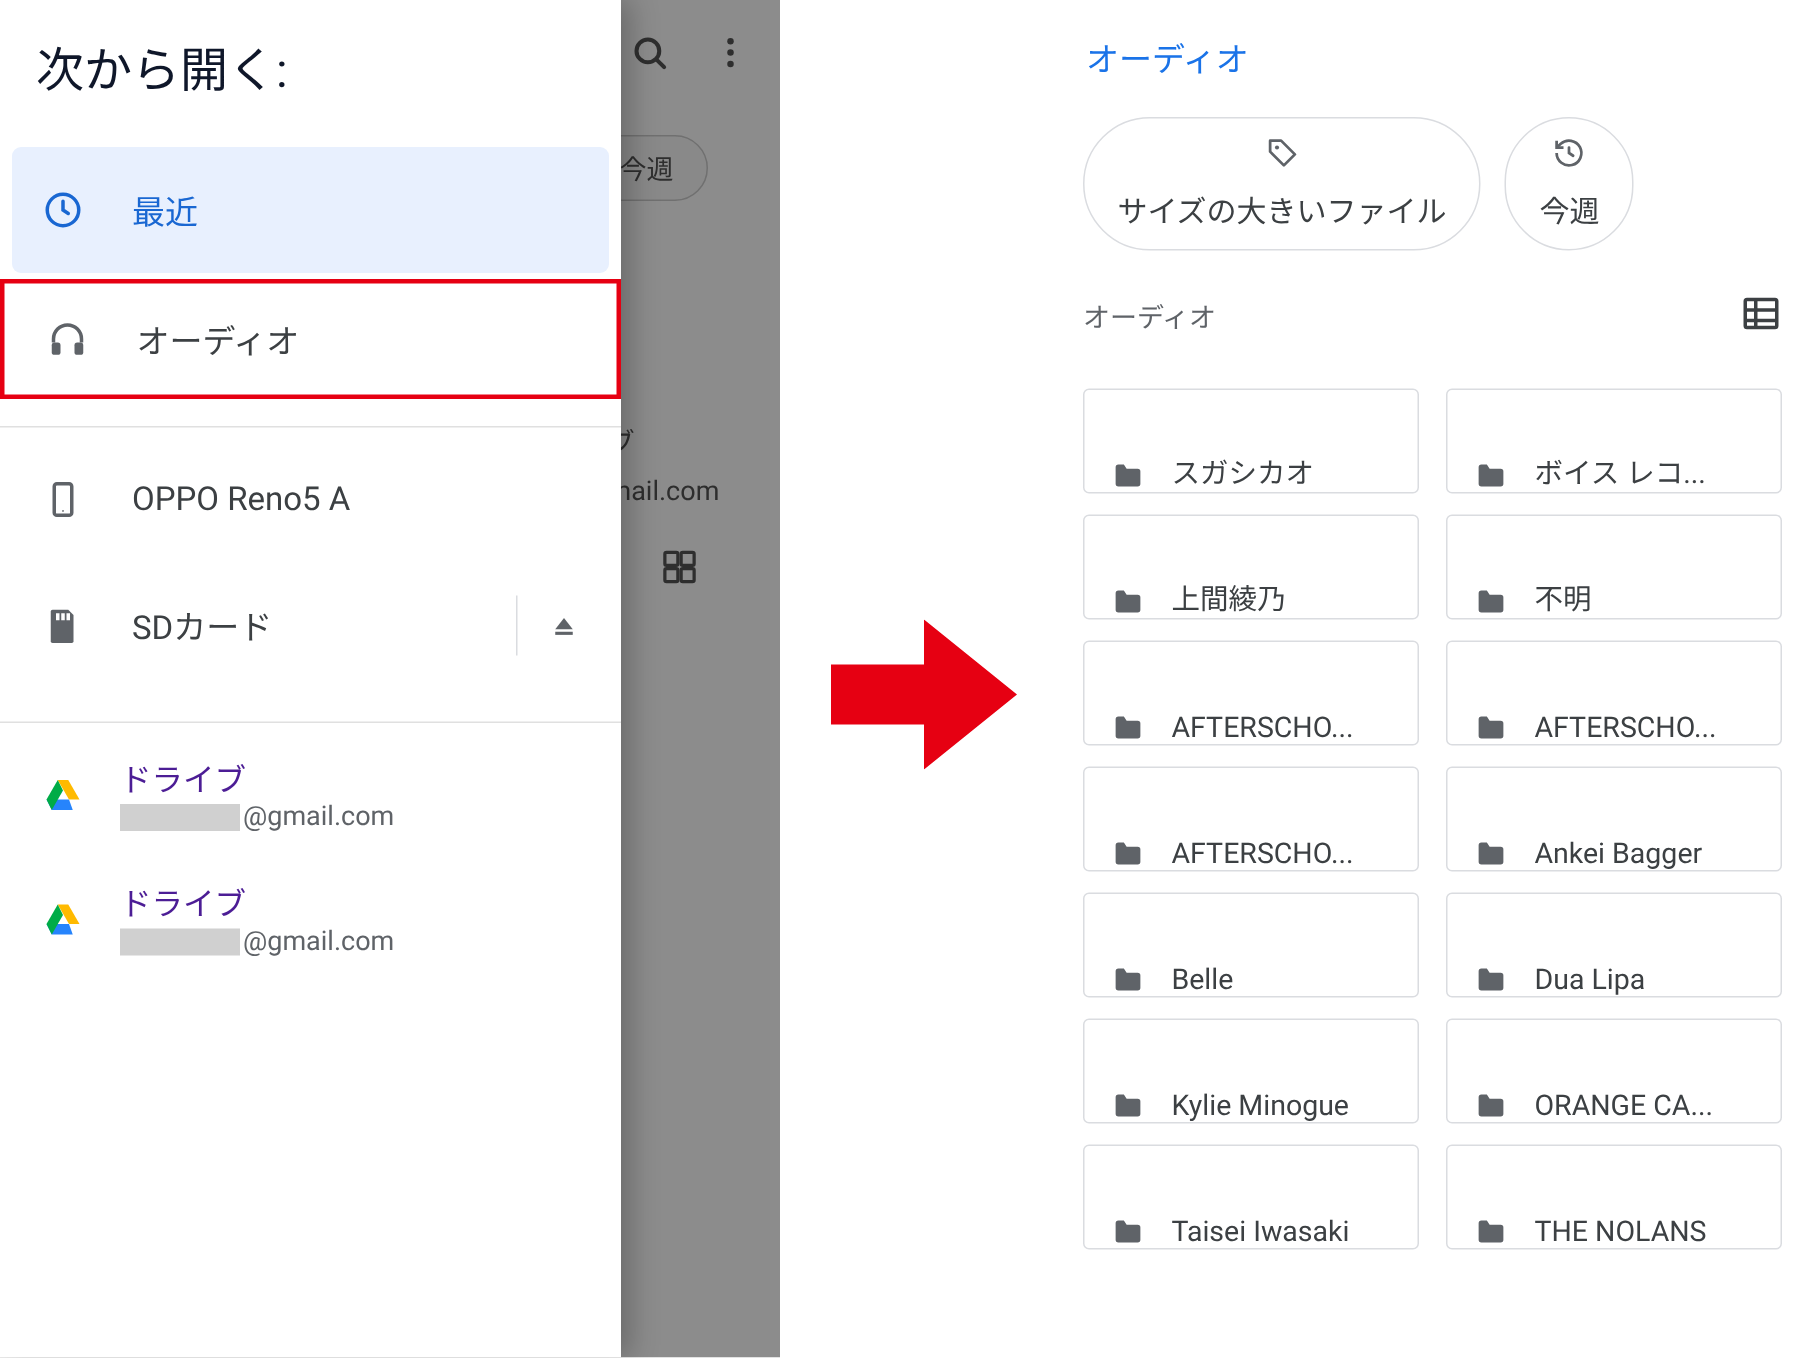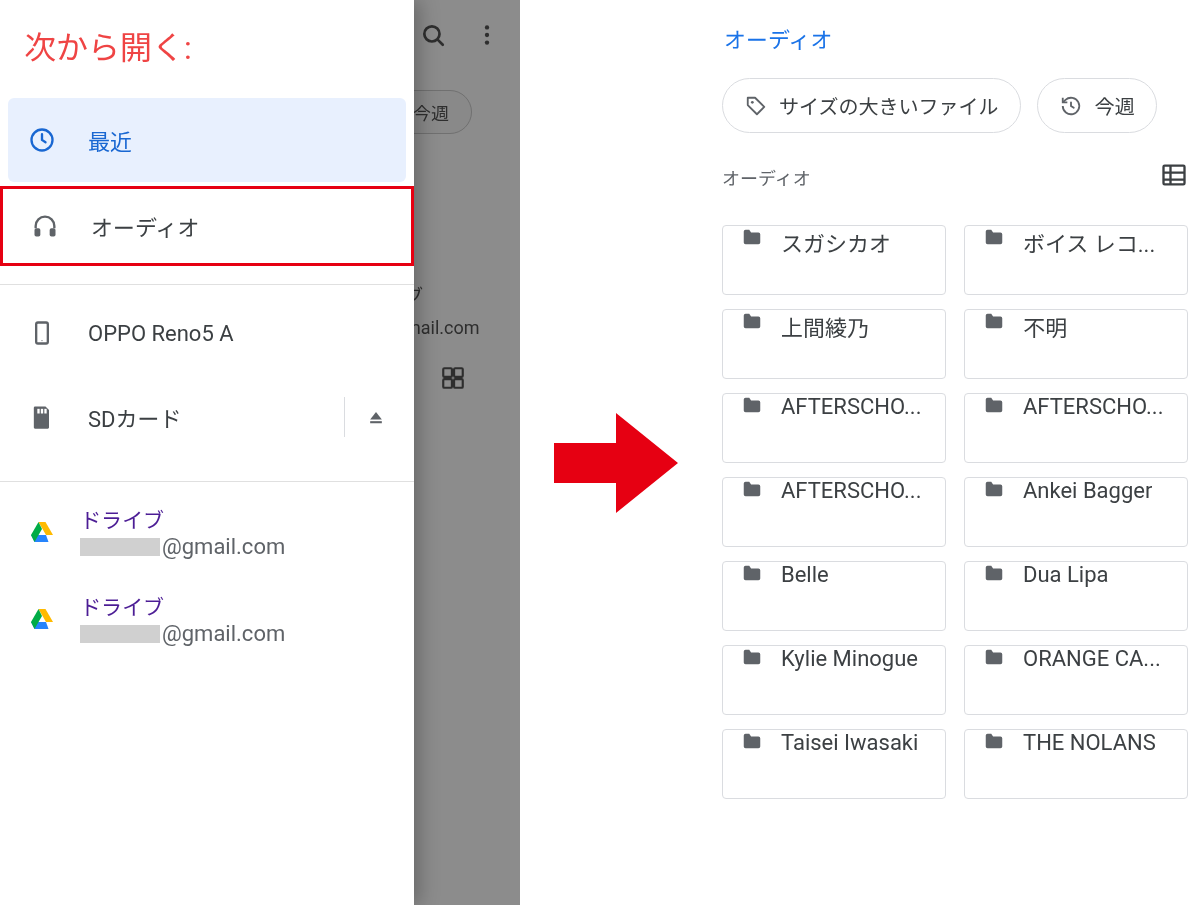--- a/index.html
+++ b/index.html
@@ -62,21 +62,21 @@
   .drawer {
     position: absolute;
     left: 0; top: 0;
     width: 414px;
     height: 905px;
     background: #fff;
     box-shadow: 6px 0 18px rgba(0,0,0,.25);
   }
   .drawer-title {
     font-size: 32px;
-    color: #ef4444;
+    color: #0f172a;
     padding: 22px 10px 26px 24px;
     font-weight: 400;
   }
   .dr-item {
     display: flex;
     align-items: center;
     gap: 32px;
     padding: 0 28px;
     height: 84px;
     font-size: 22px;
@@ -109,21 +109,21 @@
   }
   .dr-sep { height: 1px; background: #e0e0e0; margin: 18px 0 6px; }
   .dr-acct {
     display: flex;
     align-items: center;
     gap: 24px;
     padding: 16px 28px;
   }
   .drive-logo { width: 28px; height: 24px; flex: 0 0 28px; }
   .acct-lines .al1 { font-size: 21px; color: #4c1d95; }
-  .acct-lines .al2 { font-size: 22px; color: #5f6368; display:flex; align-items:center;text-align:center;}
+  .acct-lines .al2 { font-size: 18px; color: #5f6368; display:flex; align-items:center;text-align:center;}
   .redact {
     display:inline-block;
     width: 80px; height: 18px;
     background:#d0d0d0;
     margin-right:2px;
   }
 
   
   .big-arrow {
     position: absolute;
@@ -155,20 +155,21 @@
   }
   .chip {
     display:flex;
     align-items:center;
     gap:12px;
     border:1px solid #dadce0;
     border-radius: 999px;
     padding: 12px 22px;
     font-size:20px;
     color:#3c4043;
+    flex-direction:column;
   }
   .chip .ico { color:#5f6368; width:22px; height:22px; flex:0 0 22px;}
   .sect-head {
     display:flex;
     align-items:center;
     justify-content:space-between;
     padding: 2px 0 8px;
   }
   .sect-head .lbl { font-size:18px; color:#5f6368; }
   .callout {
@@ -183,24 +184,24 @@
     display:grid;
     grid-template-columns: 1fr 1fr;
     gap: 14px 18px;
     padding-top: 24px;
   }
   .folder-card {
     border:1px solid #dadce0;
     border-radius:4px;
     height: 70px;
     display:flex;
-    align-items:flex-start;
+    align-items:flex-end;
     gap:16px;
     padding: 0 16px;
-    font-size:22px;
+    font-size:19px;
     color:#3c4043;
     white-space:nowrap;
     overflow:hidden;
   }
   .folder-card .fico { color:#5f6368; flex:0 0 26px; height:22px;}
   .folder-card span.name { overflow:hidden; text-overflow:ellipsis;}
 
   
   svg.ico, svg.fico { display:block; }
 </style>

